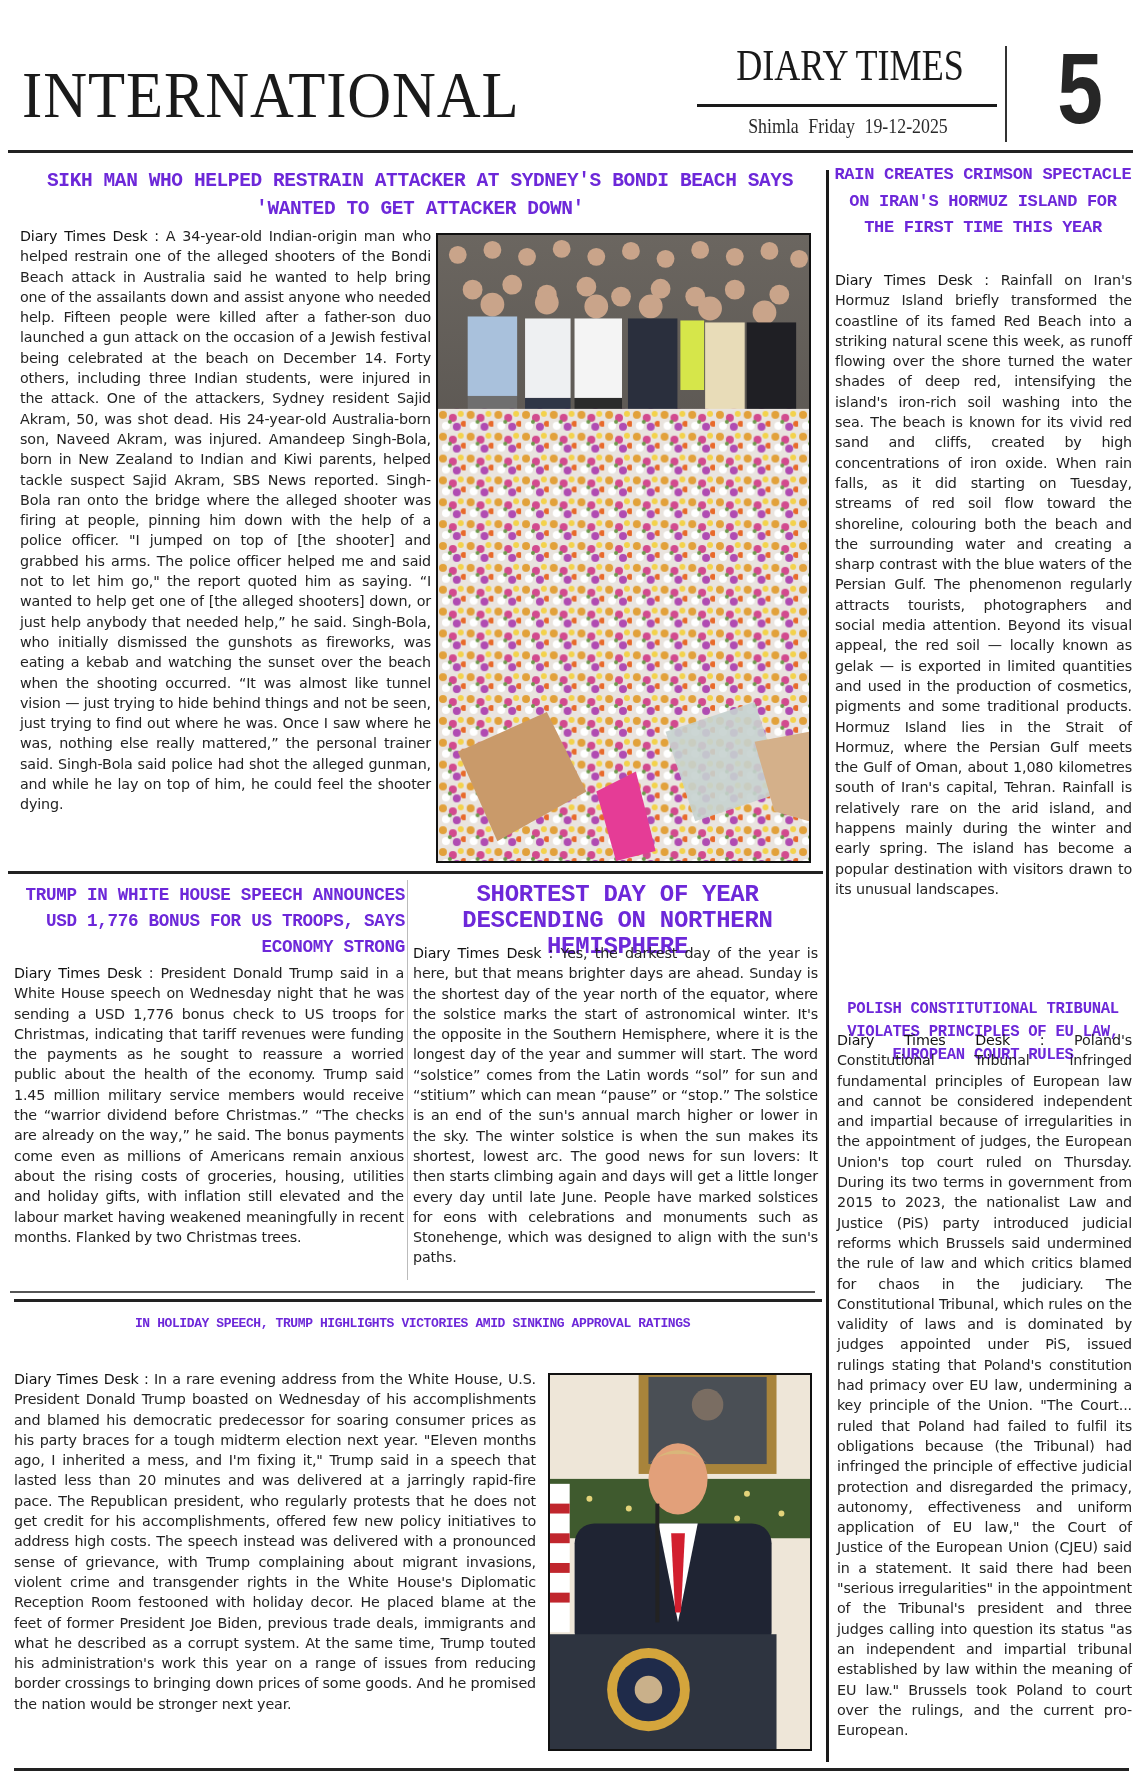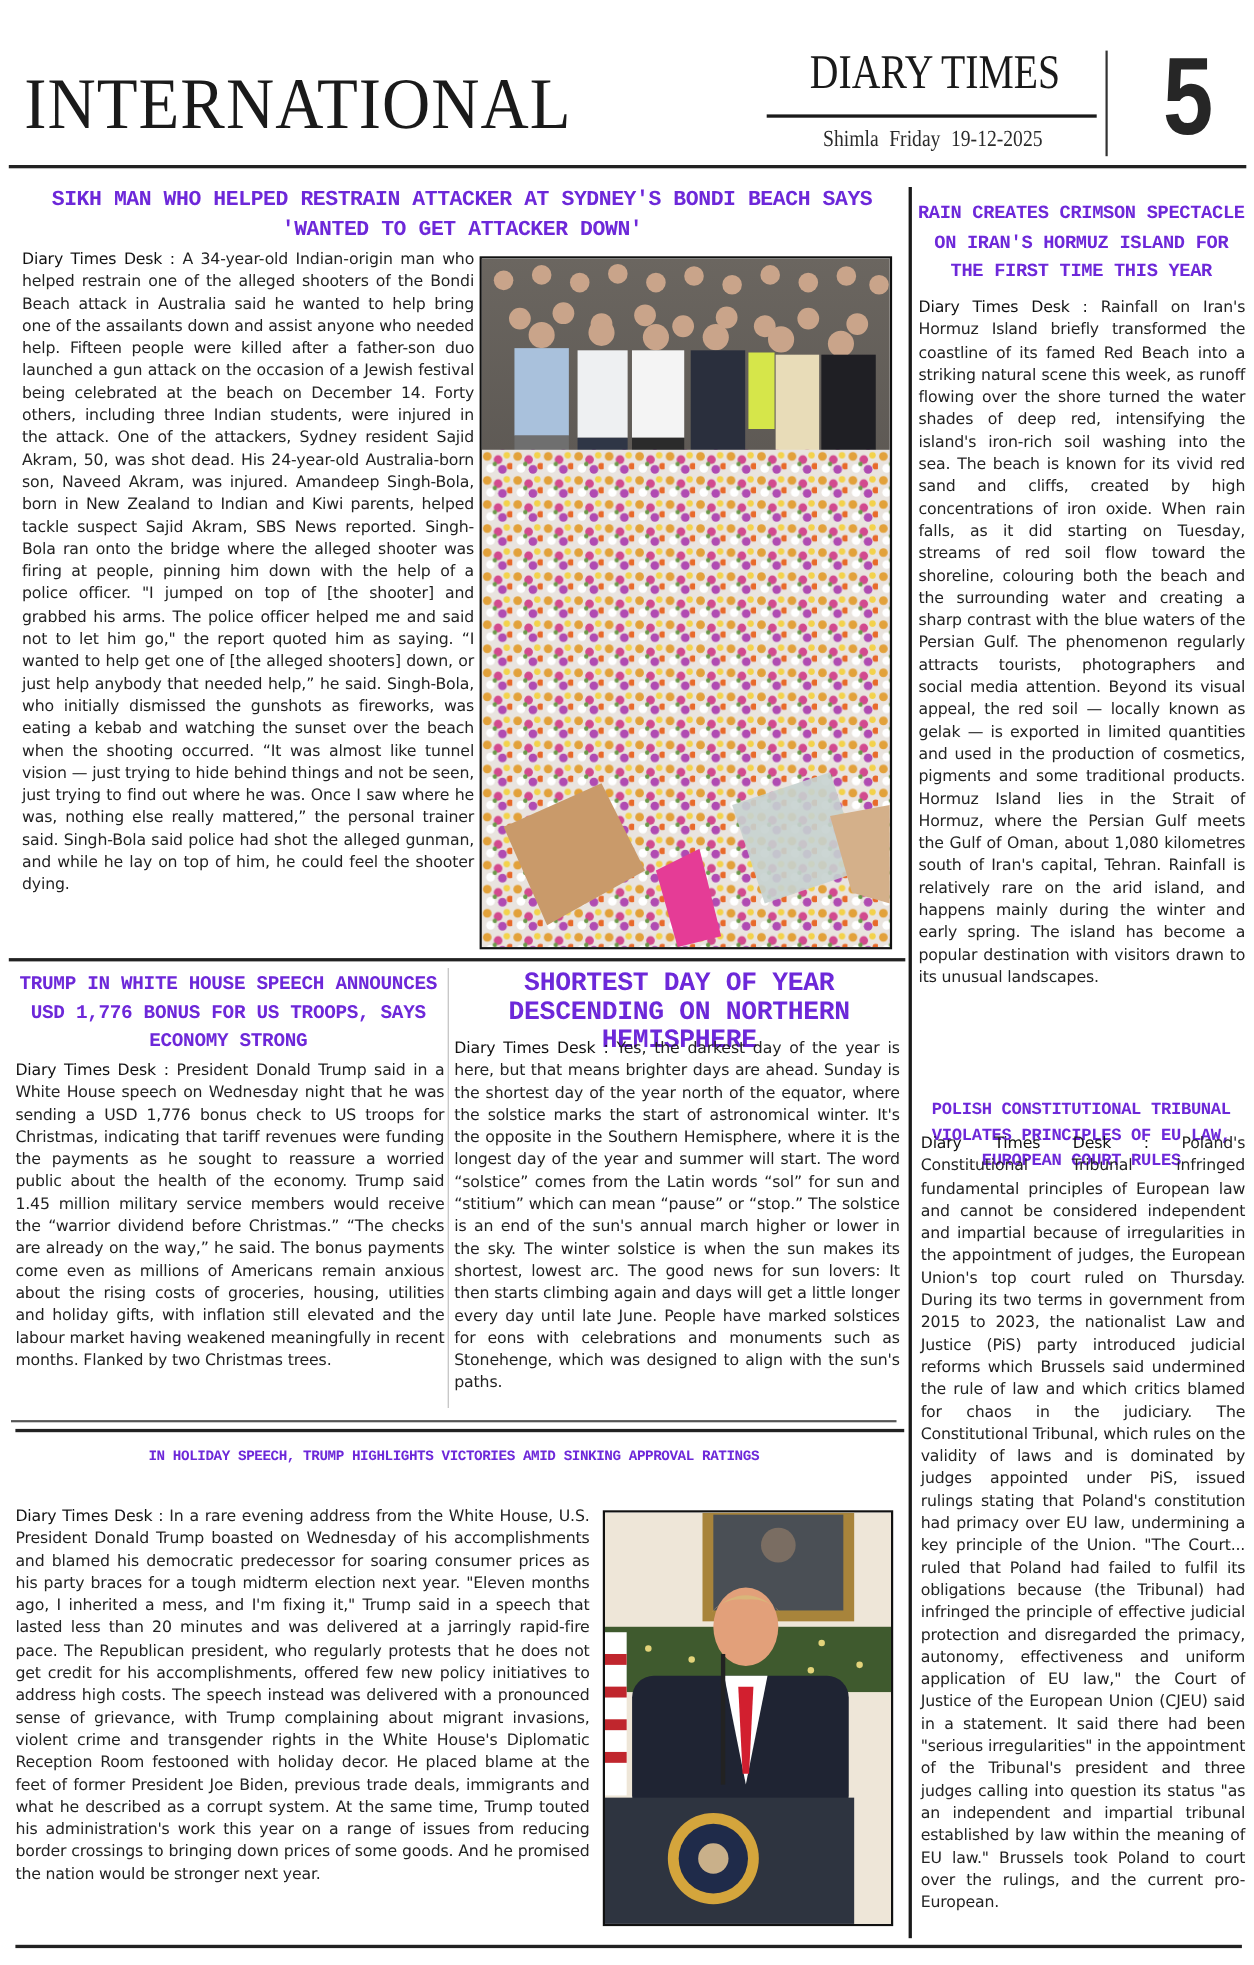--- a/index.html
+++ b/index.html
@@ -57,31 +57,31 @@
   .photo {
     position: absolute; border: 2px solid #111; overflow: hidden;
   }
   .photo svg { display: block; width: 100%; height: 100%; }
 
   
   .a1-head { left: 30px; top: 167px; width: 780px; font-size: 19.5px; line-height: 28px; letter-spacing: -0.4px; }
   .a1-body { left: 20px; top: 226px; width: 411px; }
   .a1-photo { left: 436px; top: 233px; width: 375px; height: 630px; }
 
-  .a2-head { left: 10px; top: 882px; width: 395px; font-size: 17.6px; line-height: 26px; letter-spacing: -0.3px; }
+  .a2-head { left: 10px; top: 882px; width: 395px; font-size: 17.6px; line-height: 26px; letter-spacing: -0.3px; text-align: right; }
   .a2-body { left: 14px; top: 963px; width: 390px; }
 
   .a3-head { left: 420px; top: 882px; width: 395px; font-size: 24px; line-height: 26px; letter-spacing: -0.3px; }
   .a3-body { left: 413px; top: 943px; width: 405px; }
 
   .a4-head { left: 10px; top: 1310px; width: 805px; font-size: 13px; line-height: 28px; letter-spacing: -0.4px; }
   .a4-body { left: 14px; top: 1369px; width: 522px; }
   .a4-photo { left: 548px; top: 1373px; width: 264px; height: 378px; }
 
-  .a5-head { left: 833px; top: 162px; width: 300px; font-size: 17px; line-height: 26.5px; letter-spacing: -0.3px; margin-top: 20px; }
+  .a5-head { left: 833px; top: 162px; width: 300px; font-size: 17px; line-height: 26.5px; letter-spacing: -0.3px; }
   .a5-body { left: 835px; top: 270px; width: 297px; }
 
   .a6-head { left: 833px; top: 953px; width: 300px; font-size: 15.6px; line-height: 23px; letter-spacing: -0.3px; margin-top: 45px; }
   .a6-body { left: 837px; top: 1030px; width: 295px; }
 </style>
 </head>
 <body>
 
 <div class="section-title">INTERNATIONAL</div>
 <div class="paper-name">DIARY TIMES</div>

